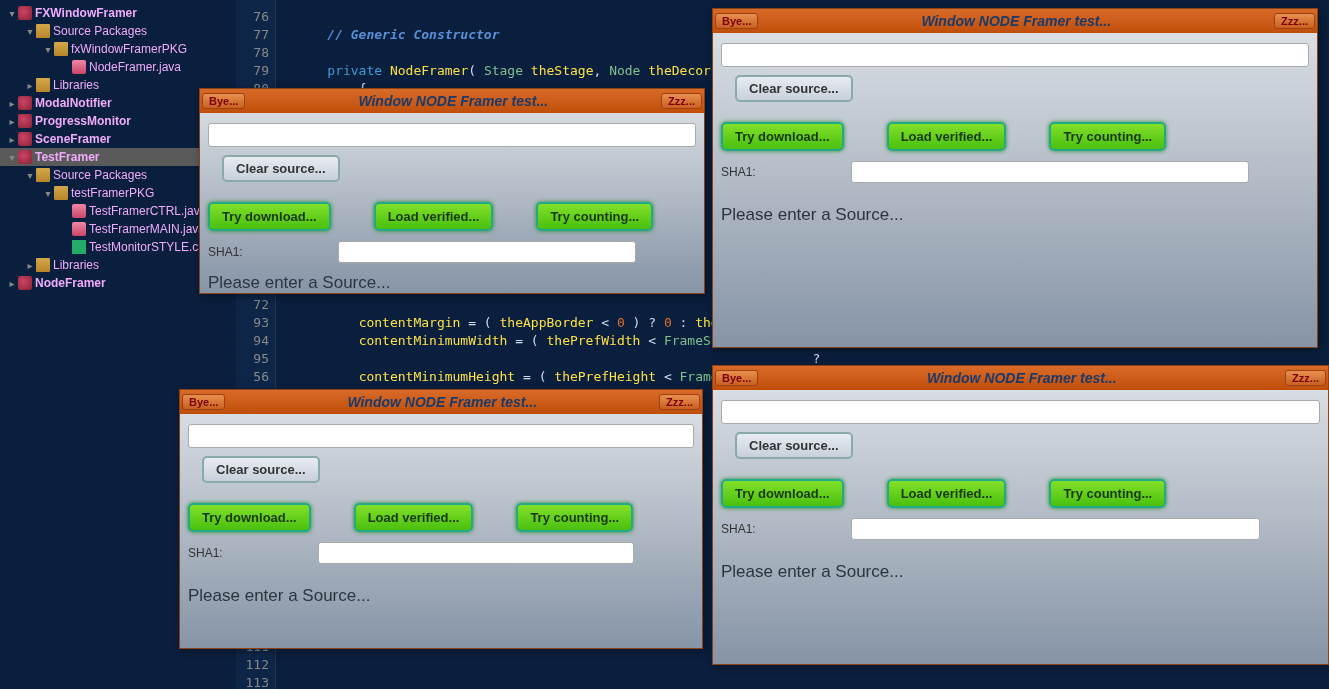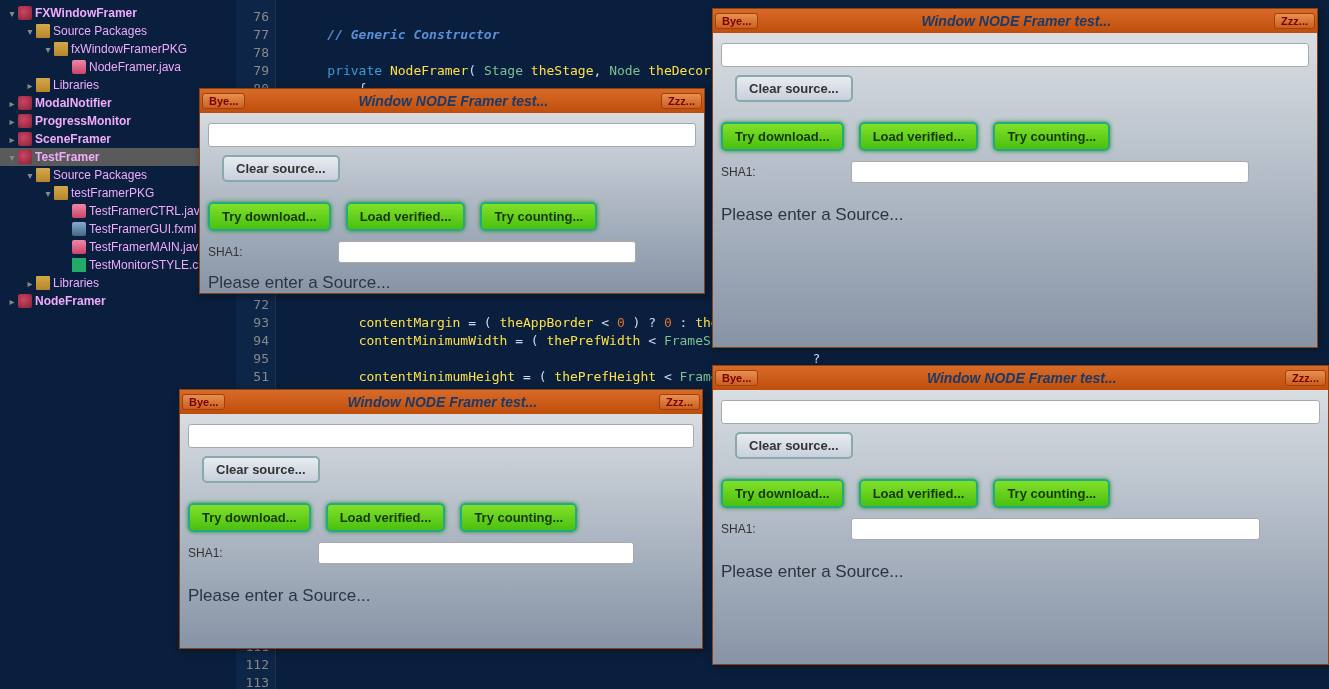--- a/index.html
+++ b/index.html
@@ -129,21 +129,21 @@
   background: linear-gradient(#e8ecf0,#c8d0dc);
   border: 2px solid #8aa;
   border-radius: 5px;
   padding: 4px 12px;
   font-weight: bold;
   color: #333;
   cursor: pointer;
   font-size: 13px;
   margin-left: 14px;
 }
-.btn-row { display: flex; gap: 15px; margin-top: 20px; }
+.btn-row { display: flex; gap: 43px; margin-top: 20px; }
 .btn-green {
   background: linear-gradient(#82e028, #4ac010);
   border: 2px solid #2a8;
   border-radius: 5px;
   padding: 5px 12px;
   font-weight: bold;
   color: #0a2;
   color: #183808;
   box-shadow: 0 0 4px #2c8f2c;
   cursor: pointer;
@@ -237,26 +237,20 @@
         <span class="tree-indent" style="width: 42px;"></span>
         <span class="tree-twisty">▾</span>
         <span class="tree-icon ico-folder-p"></span>
         <span class="tree-label">testFramerPKG</span>
       </div>
       <div class="tree-row">
         <span class="tree-indent" style="width: 60px;"></span>
         <span class="tree-twisty"></span>
         <span class="tree-icon ico-java"></span>
         <span class="tree-label">TestFramerCTRL.java</span>
-      </div>
-      <div class="tree-row">
-        <span class="tree-indent" style="width: 60px;"></span>
-        <span class="tree-twisty"></span>
-        <span class="tree-icon ico-fxml"></span>
-        <span class="tree-label">TestFramerGUI.fxml</span>
       </div>
       <div class="tree-row">
         <span class="tree-indent" style="width: 60px;"></span>
         <span class="tree-twisty"></span>
         <span class="tree-icon ico-java"></span>
         <span class="tree-label">TestFramerMAIN.java</span>
       </div>
       <div class="tree-row">
         <span class="tree-indent" style="width: 60px;"></span>
         <span class="tree-twisty"></span>
@@ -294,21 +288,21 @@
       <div>86</div>
       <div>87</div>
       <div>88</div>
       <div>89</div>
       <div>90</div>
       <div>91</div>
       <div>72</div>
       <div>93</div>
       <div>94</div>
       <div>95</div>
-      <div>51</div>
+      <div>56</div>
       <div>97</div>
       <div>98</div>
       <div>99</div>
       <div>100</div>
       <div>101</div>
       <div>102</div>
       <div>103</div>
       <div>104</div>
       <div>105</div>
       <div>106</div>

